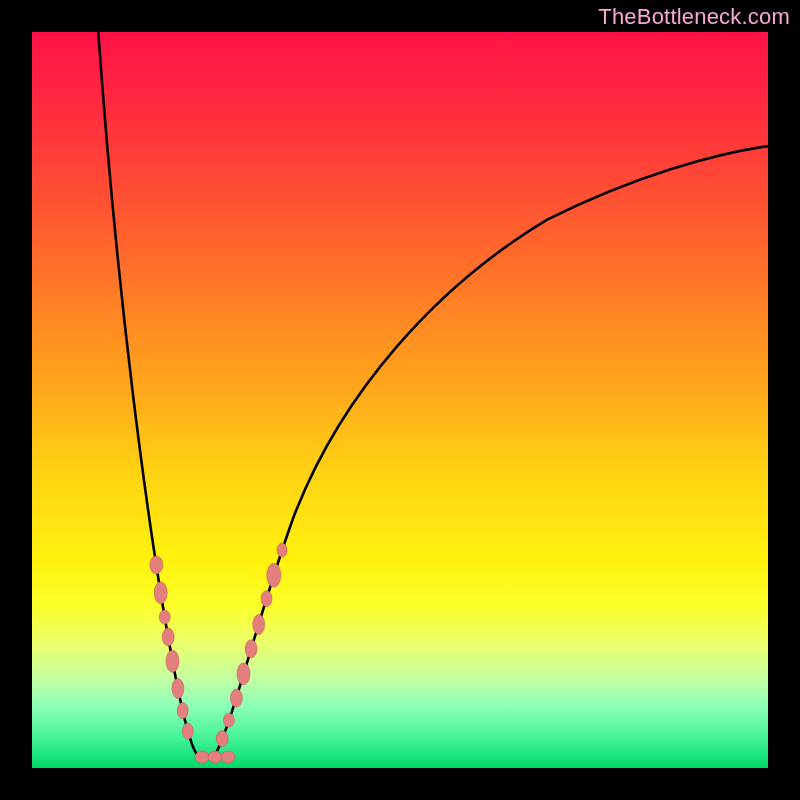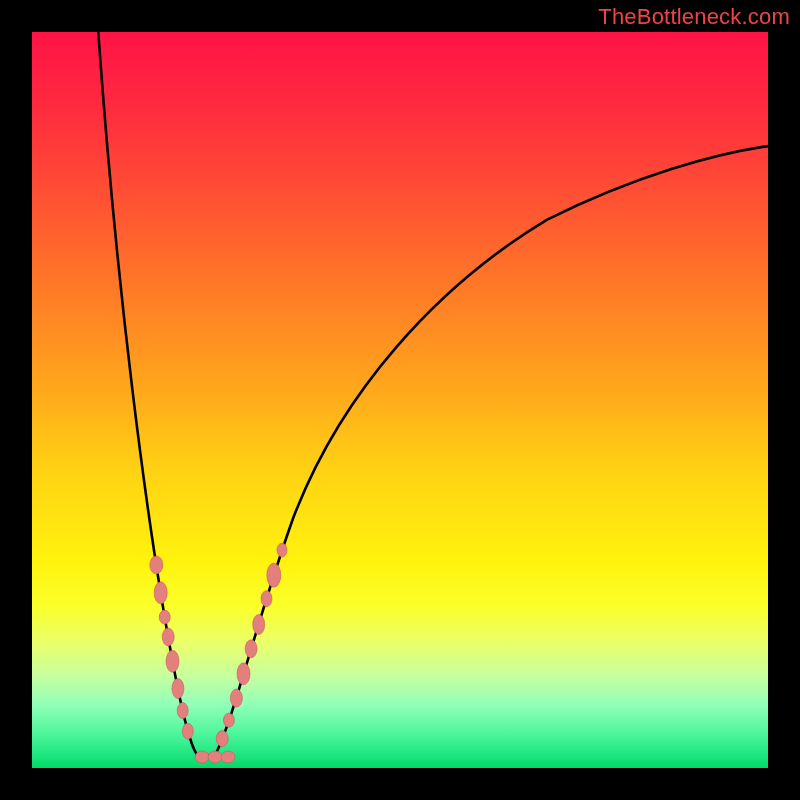--- a/index.html
+++ b/index.html
@@ -20,21 +20,21 @@
   }
   .plot {
     position: absolute;
     background: #000;
   }
   .plot svg { display: block; }
   .watermark {
     position: absolute;
     top: 4px;
     right: 10px;
-    color: #ef4444;
+    color: #f9a8d4;
     font-size: 22px;
     font-weight: 500;
     letter-spacing: 0.2px;
     user-select: none;
   }
 </style>
 </head>
 <body>
 
 <div class="frame">

